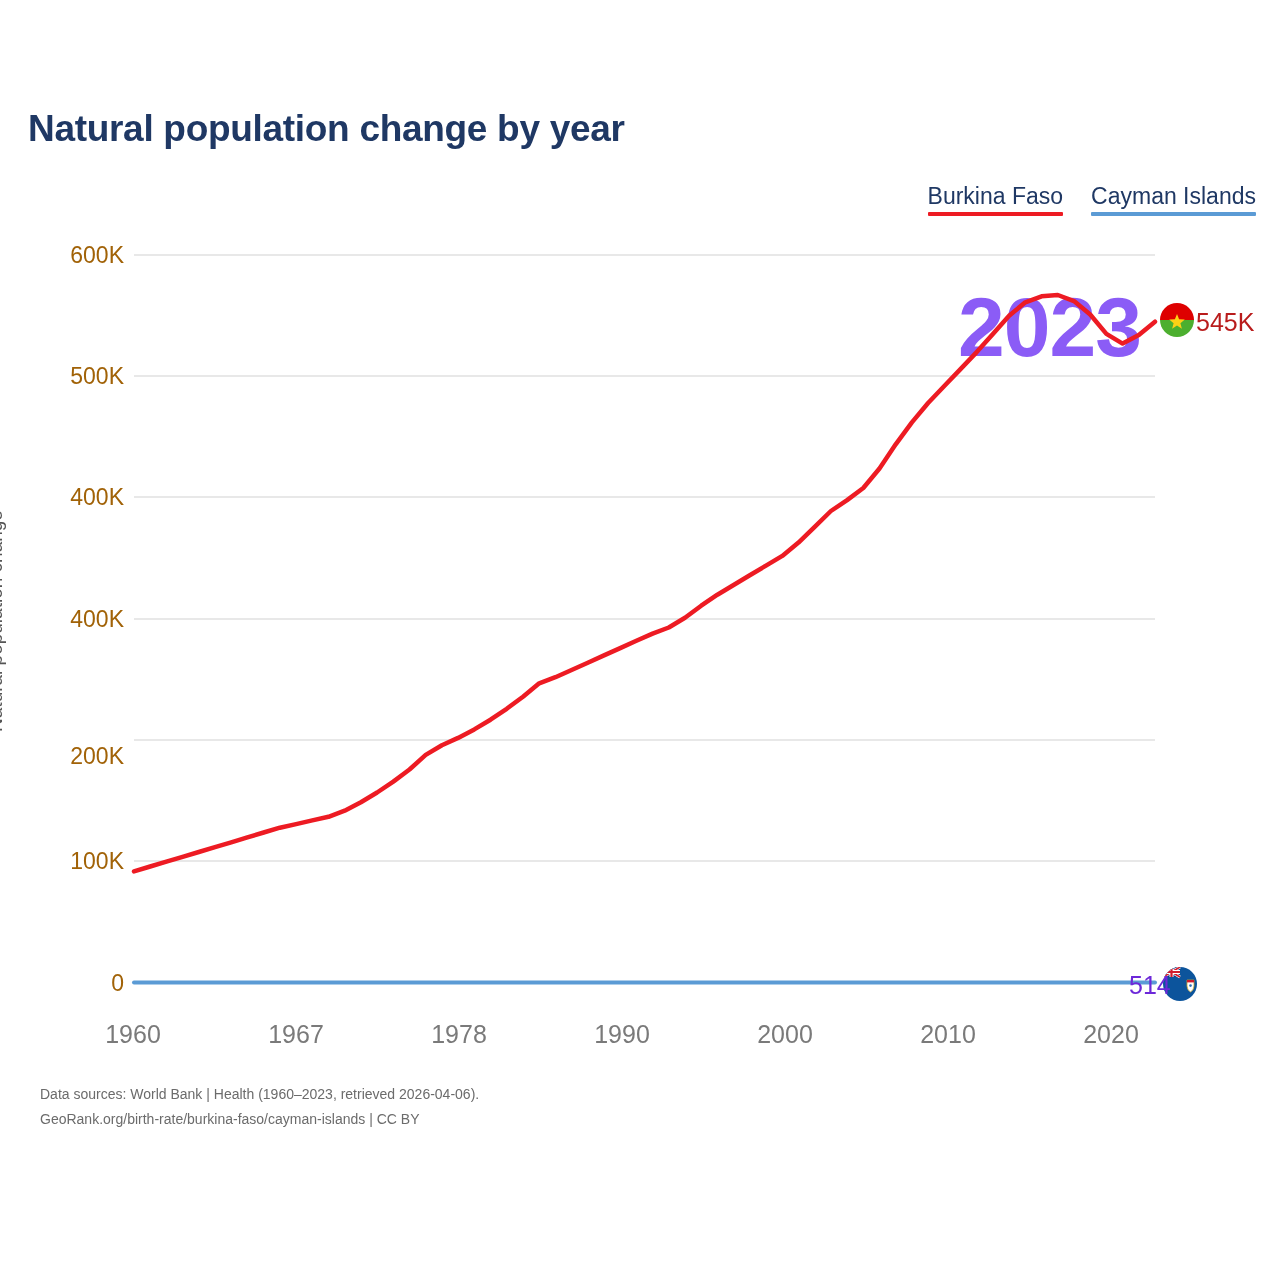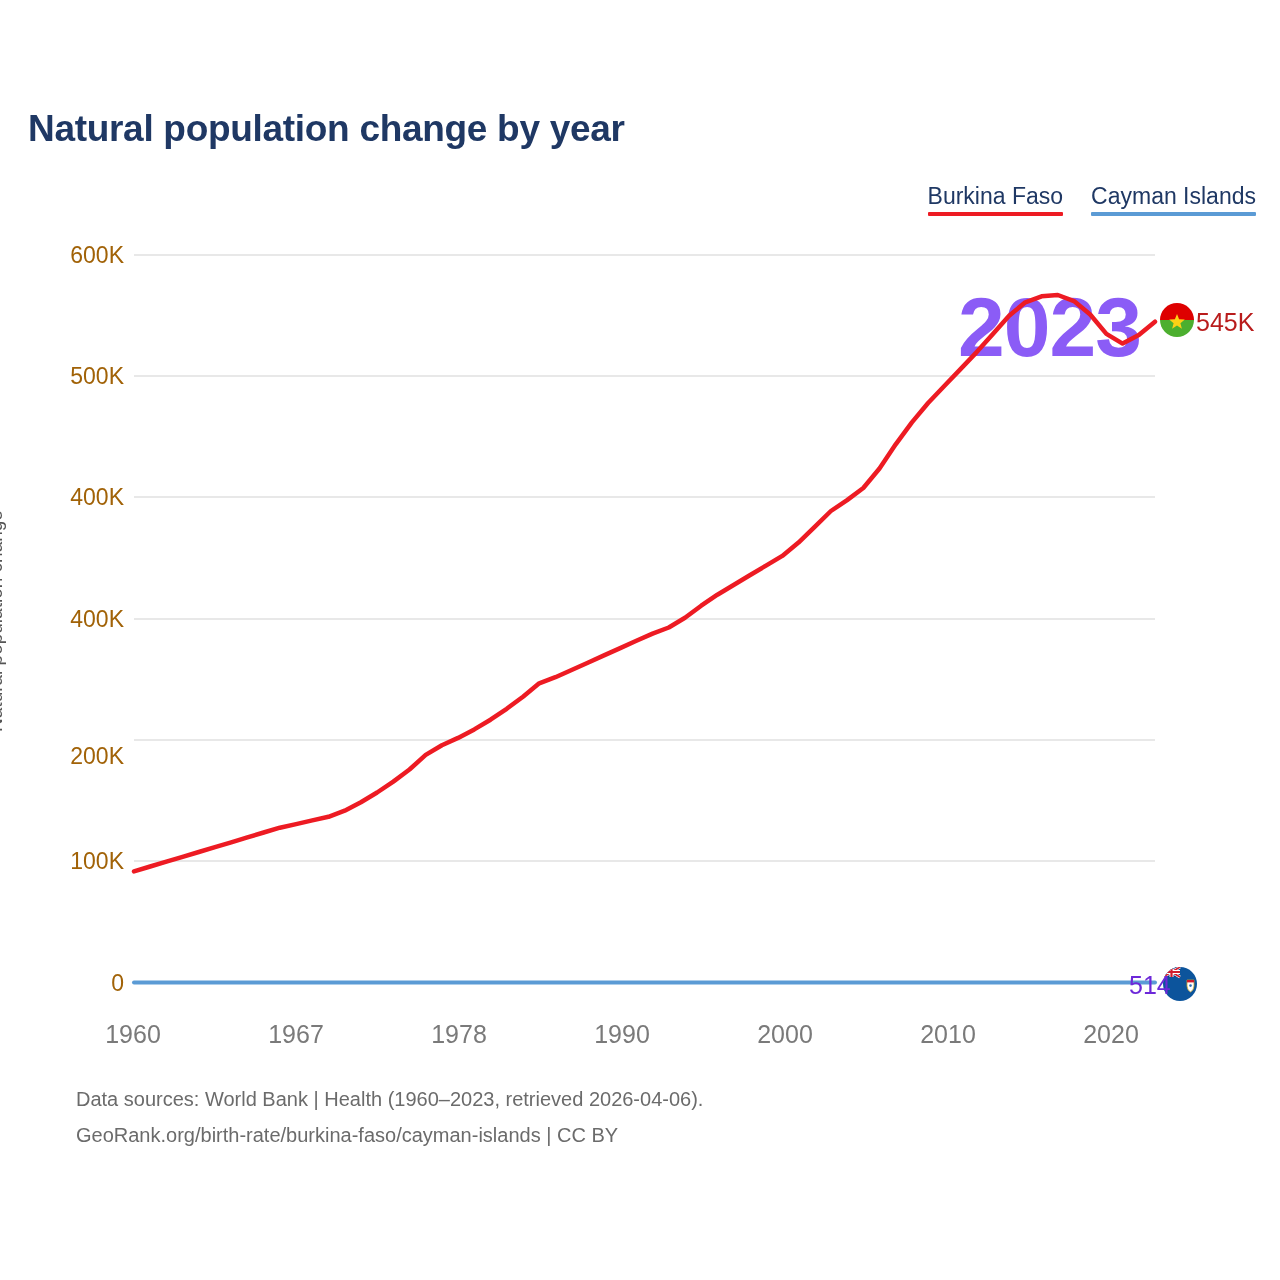--- a/index.html
+++ b/index.html
@@ -111,24 +111,23 @@
   .flag {
     position: absolute;
     border-radius: 50%;
     overflow: hidden;
     transform: translate(-50%, -50%);
   }
   #footer {
     position: absolute;
     left: 40px;
     top: 1082px;
-    font-size: 20px;
+    font-size: 14px;
     color: #6b6b6b;
     line-height: 1.78;
-    margin-left: 36px;
   }
   #footer div { white-space: nowrap; }
 </style>
 </head>
 <body>
 
 <div id="page">
 
   <div id="chart-title">Natural population change by year</div>
 

